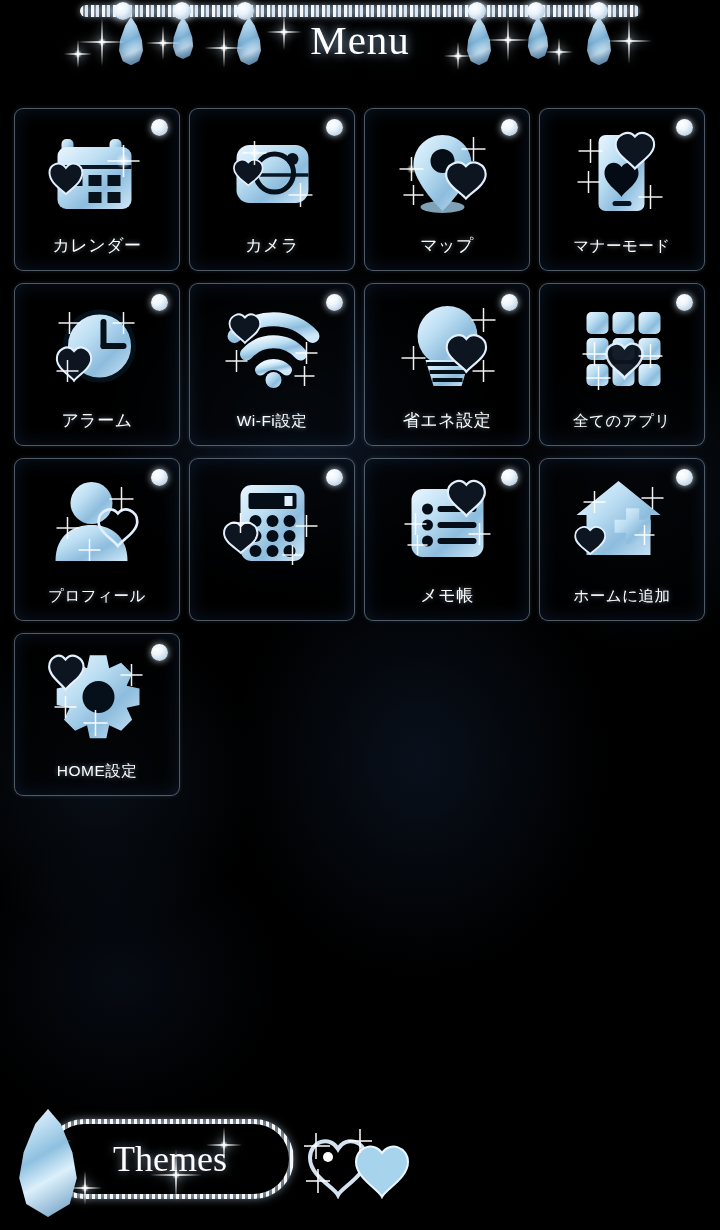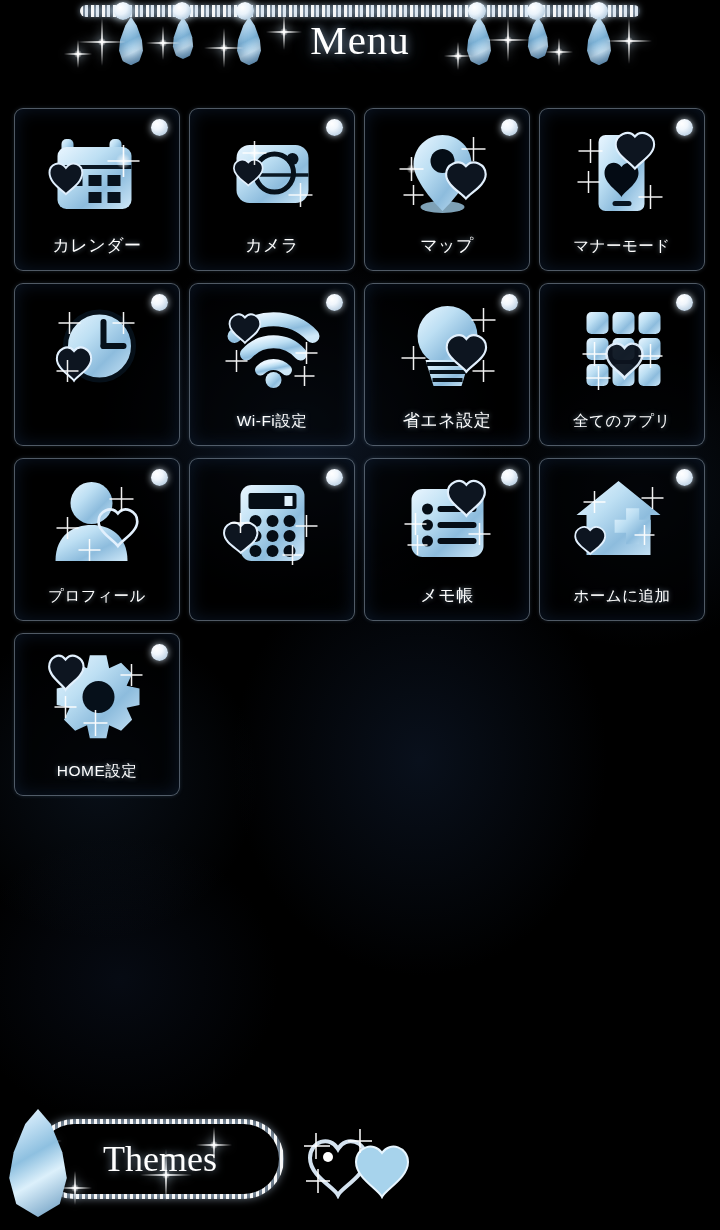--- a/index.html
+++ b/index.html
@@ -107,21 +107,21 @@
     white-space:nowrap;
   }
   .tile-label.sm{ font-size:15.5px; }
 
   
   #bottom{ position:absolute; left:0; bottom:0; width:720px; height:145px; }
   .btm-btn{
     position:absolute; top:28px; height:92px;
     display:flex; align-items:center; justify-content:center;
   }
-  #themes-btn{ left:0; width:290px; }
+  #themes-btn{ left:10px; width:290px; }
   #wallpapers-btn{ right:10px; width:290px; }
   .btm-ring{
     position:absolute; left:34px; right:6px; top:6px; bottom:6px;
     border:5px solid transparent;
     border-radius:46px;
     background:
       linear-gradient(#000,#000) padding-box,
       repeating-linear-gradient(90deg,
         rgba(255,255,255,0.95) 0px, rgba(255,255,255,0.95) 3px,
         rgba(150,172,194,0.5) 3px, rgba(150,172,194,0.5) 6px) border-box;
@@ -310,20 +310,21 @@
           <g stroke="#ffffff" stroke-width="1.5" opacity="0.95">
             <line x1="22" y1="14" x2="22" y2="36"></line>
               <line x1="11" y1="25" x2="33" y2="25"></line>
             <line x1="76" y1="14" x2="76" y2="36"></line>
               <line x1="65" y1="25" x2="87" y2="25"></line>
             <line x1="20" y1="62" x2="20" y2="84"></line>
               <line x1="9" y1="73" x2="31" y2="73"></line>
           </g>
         </svg>
       </div>
+      <div class="tile-label">アラーム</div>
     </div>
 
     <div class="tile">
       <div class="tile-pearl"></div>
       <div class="icon-wrap">
         <svg viewBox="0 0 100 100">
           <path d="M12 38 A54 54 0 0 1 90 38" fill="none" stroke="url(#gemA)" stroke-width="14" stroke-linecap="round"></path>
           <path d="M24 56 A36 36 0 0 1 78 56" fill="none" stroke="url(#gemA)" stroke-width="13" stroke-linecap="round"></path>
           <path d="M38 72 A18 18 0 0 1 64 72" fill="none" stroke="url(#gemA)" stroke-width="11" stroke-linecap="round"></path>
           <circle cx="51" cy="82" r="8" fill="url(#gemA)"></circle>

